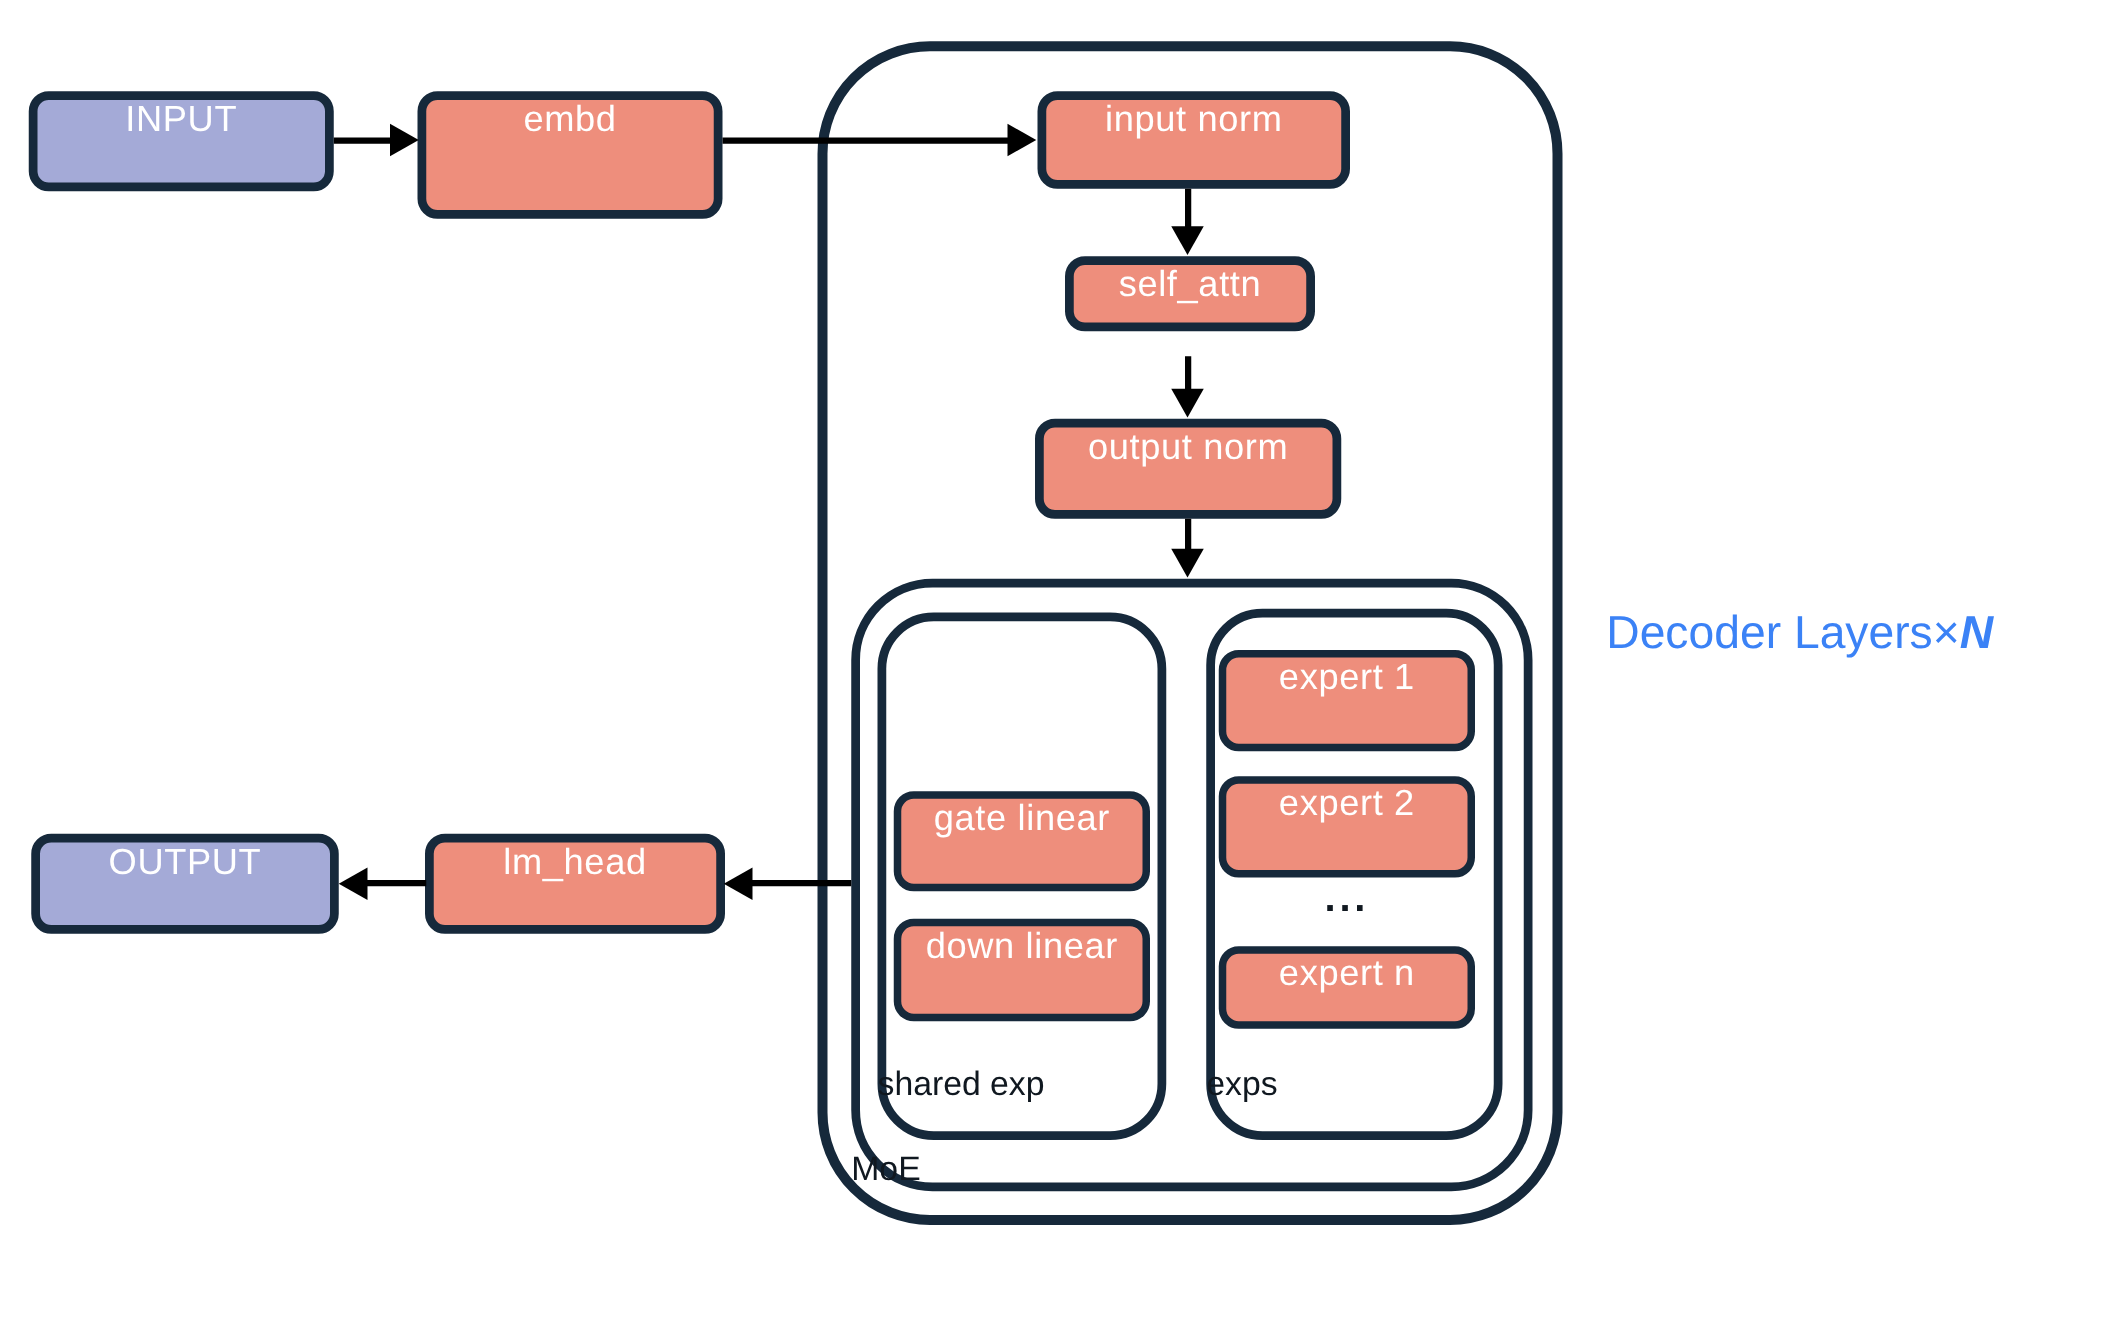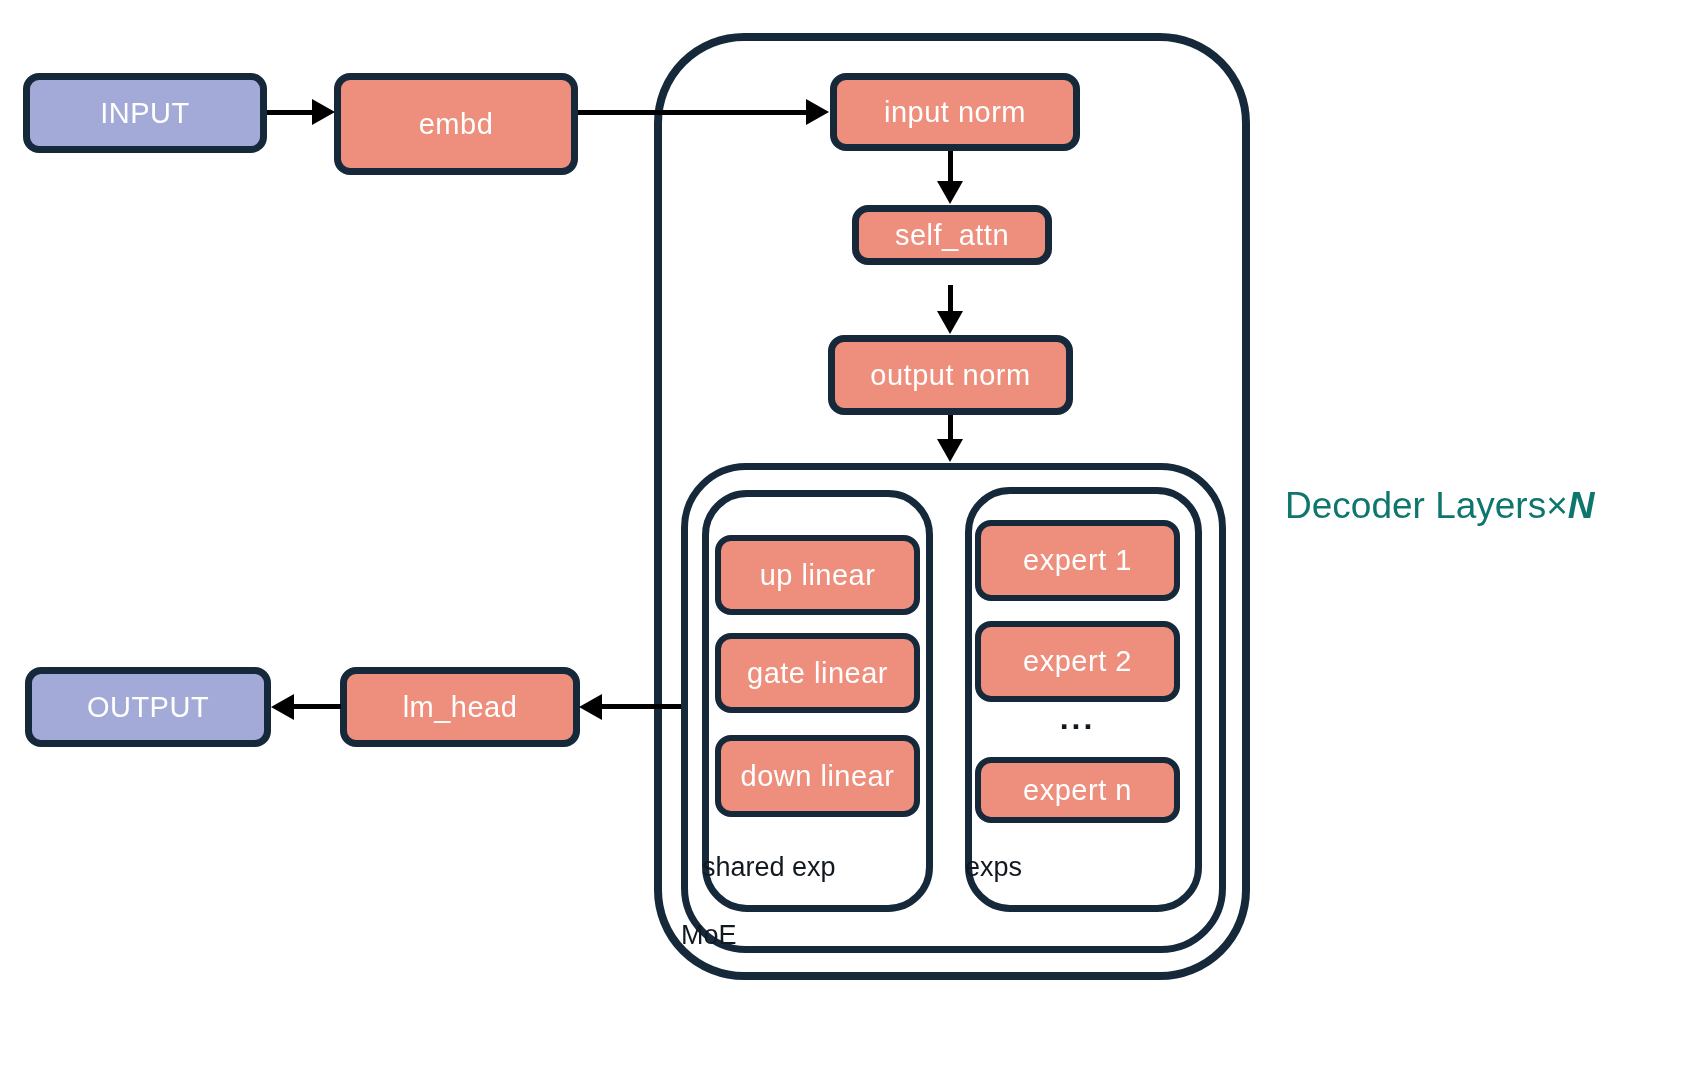--- a/index.html
+++ b/index.html
@@ -11,21 +11,21 @@
     --bg:#FFFFFF;
   }
   *{box-sizing:border-box;margin:0;padding:0;}
   body{background:var(--bg);font-family:"Liberation Sans",sans-serif;}
   .canvas{position:relative;width:1702px;height:1068px;background:var(--bg);overflow:hidden;}
 
   .node{
     position:absolute;
     border:7px solid var(--navy);
     border-radius:16px;
-    display:flex;align-items:center;justify-content:center;
+    display:flex;align-items:flex-start;justify-content:center;
     color:#fff;font-size:29px;font-weight:500;letter-spacing:.5px;
   }
   .salmon{background:var(--salmon);}
   .lavender{background:var(--lavender);}
 
   .container-frame{
     position:absolute;
     border:7px solid var(--navy);
     background:transparent;
   }
@@ -44,21 +44,21 @@
     border-left:23px solid var(--arrow);}
   .ah-left{position:absolute;width:0;height:0;
     border-top:13px solid transparent;border-bottom:13px solid transparent;
     border-right:23px solid var(--arrow);}
   .ah-down{position:absolute;width:0;height:0;
     border-left:13px solid transparent;border-right:13px solid transparent;
     border-top:23px solid var(--arrow);}
 
   .title{
     position:absolute;left:1285px;top:485px;
-    color:#0f766e;font-size:37px;white-space:nowrap;
+    color:#3b82f6;font-size:37px;white-space:nowrap;
   }
   .title .n{font-weight:700;font-style:italic;}
 
   .dots{
     position:absolute;left:975px;top:702px;width:205px;
     text-align:center;color:var(--dark-text);
     font-size:32px;font-weight:700;letter-spacing:3px;line-height:1;
   }
 </style>
 </head>
@@ -87,23 +87,20 @@
   </div>
 
   <div class="node salmon" style="left:852px;top:205px;width:200px;height:60px;">
     <span>self_attn</span>
   </div>
 
   <div class="node salmon" style="left:828px;top:335px;width:245px;height:80px;">
     <span>output norm</span>
   </div>
 
-  <div class="node salmon" style="left:715px;top:535px;width:205px;height:80px;border-width:6px;">
-    <span>up linear</span>
-  </div>
 
   <div class="node salmon" style="left:715px;top:633px;width:205px;height:80px;border-width:6px;">
     <span>gate linear</span>
   </div>
 
   <div class="node salmon" style="left:715px;top:735px;width:205px;height:82px;border-width:6px;">
     <span>down linear</span>
   </div>
 
   <div class="node salmon" style="left:975px;top:520px;width:205px;height:81px;border-width:6px;">

